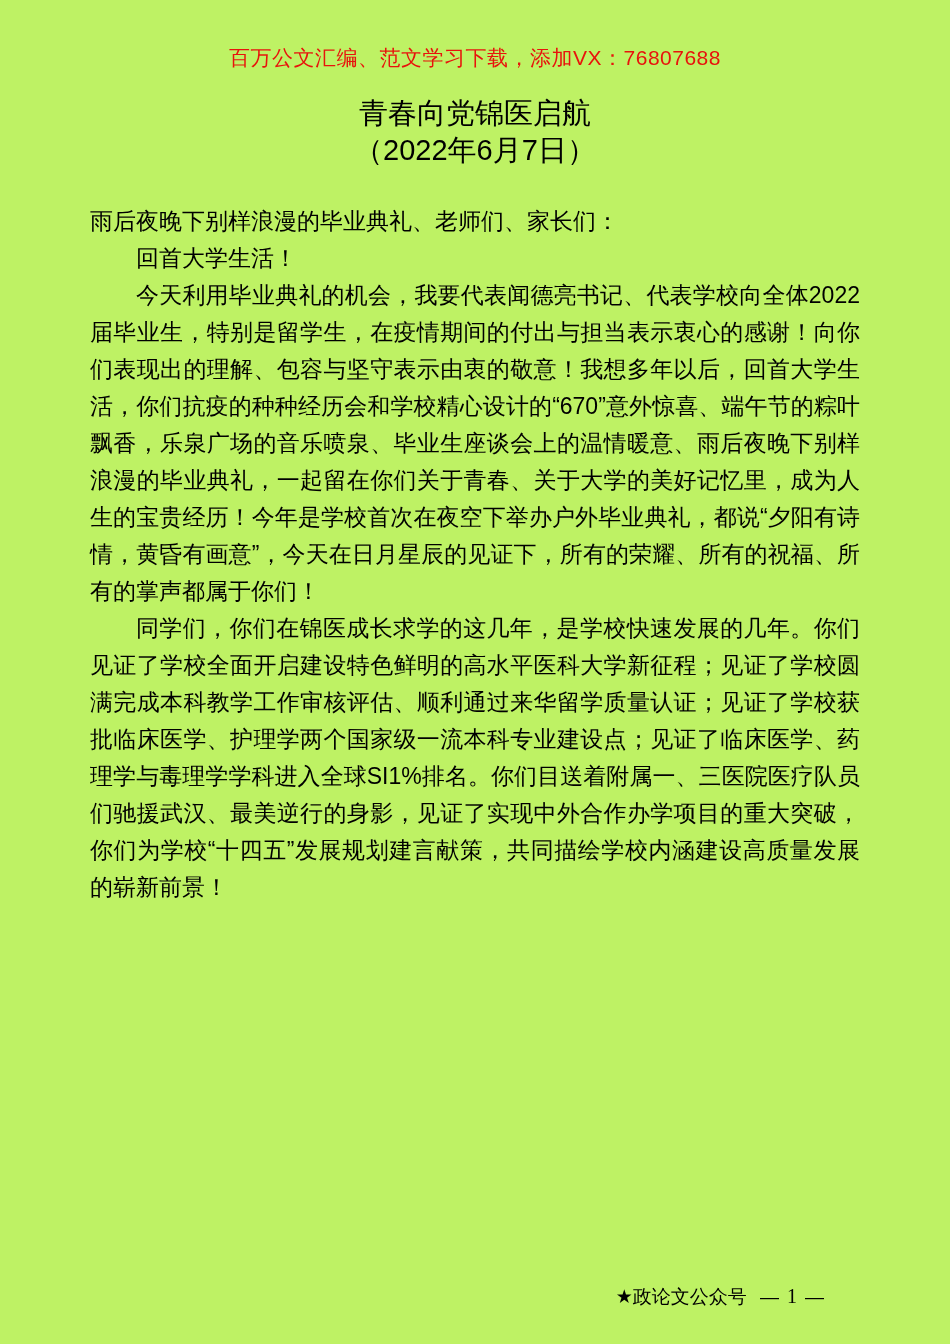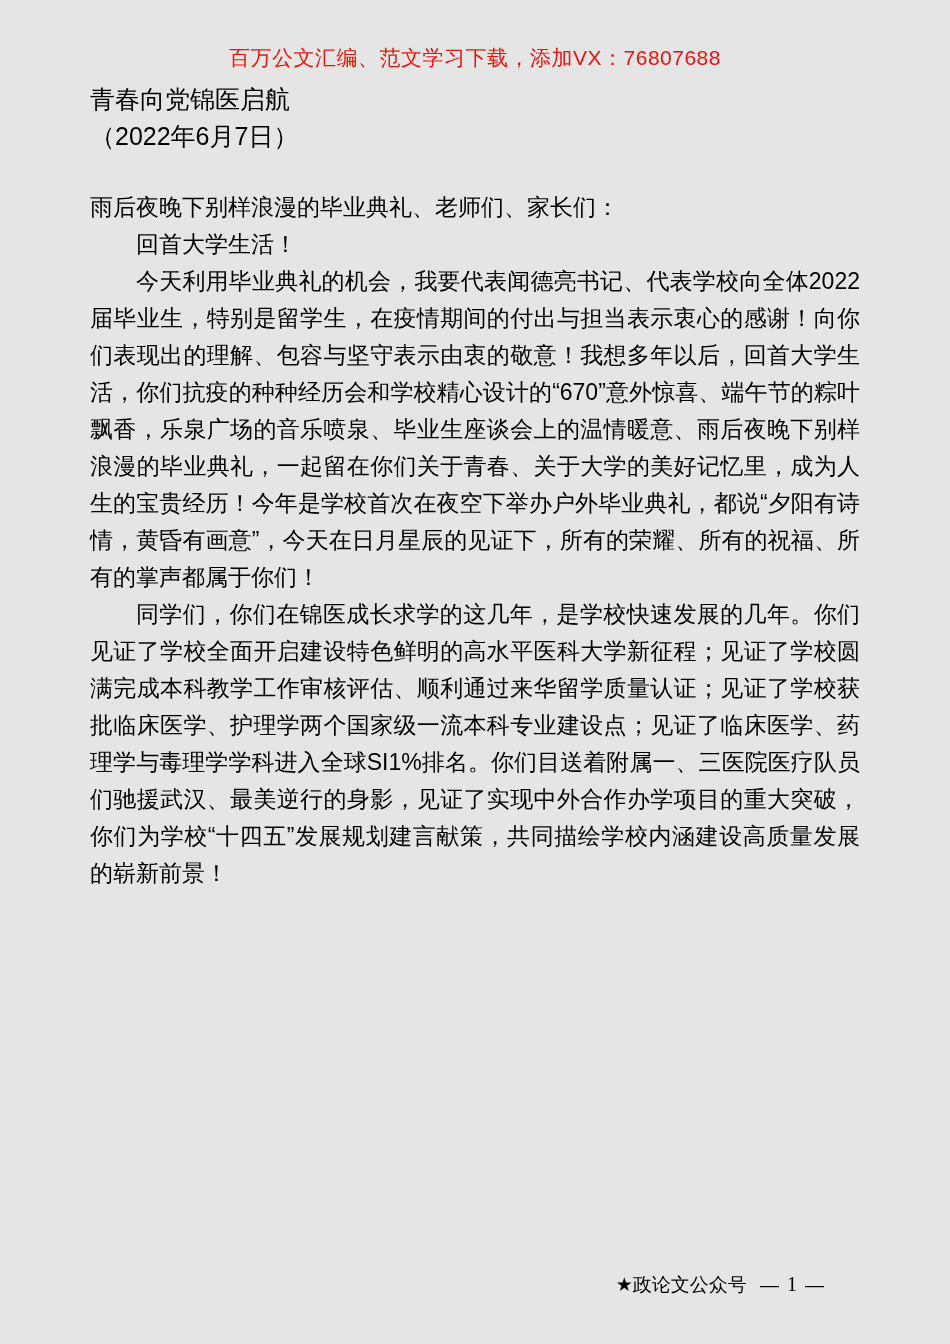--- a/index.html
+++ b/index.html
@@ -5,39 +5,39 @@
   html, body {
     margin: 0;
     padding: 0;
     background: #ffffff;
   }
   .page {
     position: relative;
     width: 950px;
     height: 1344px;
     margin: 0 auto;
-    background: #e5e5e5;
+    background: #bef264;
     box-sizing: border-box;
     padding: 46px 90px 0 90px;
     font-family: "Liberation Sans", "DejaVu Sans", sans-serif;
     color: #000000;
     overflow: hidden;
   }
   .promo {
     text-align: center;
     font-size: 21px;
     line-height: 24px;
     color: #e8130c;
     letter-spacing: 0.5px;
     white-space: nowrap;
   }
   .title-block {
-    margin-top: 11px;
-    text-align: left;
-    font-size: 25px;
+    margin-top: 25px;
+    text-align: center;
+    font-size: 29px;
     line-height: 37px;
   }
   .title-block div {
     white-space: nowrap;
   }
   .doc-body {
     margin-top: 34px;
     font-size: 23px;
     line-height: 37px;
     text-align: justify;
@@ -46,21 +46,21 @@
   .doc-body p {
     margin: 0;
     padding: 0;
   }
   .doc-body p.indent {
     text-indent: 2em;
   }
   .footer {
     position: absolute;
     right: 118px;
-    bottom: 48px;
+    bottom: 36px;
     font-size: 19px;
     line-height: 22px;
     white-space: nowrap;
   }
   .footer .dash {
     display: inline-block;
     margin: 0 8px;
   }
   .footer .pagenum {
     font-family: "Liberation Serif", "DejaVu Serif", serif;

